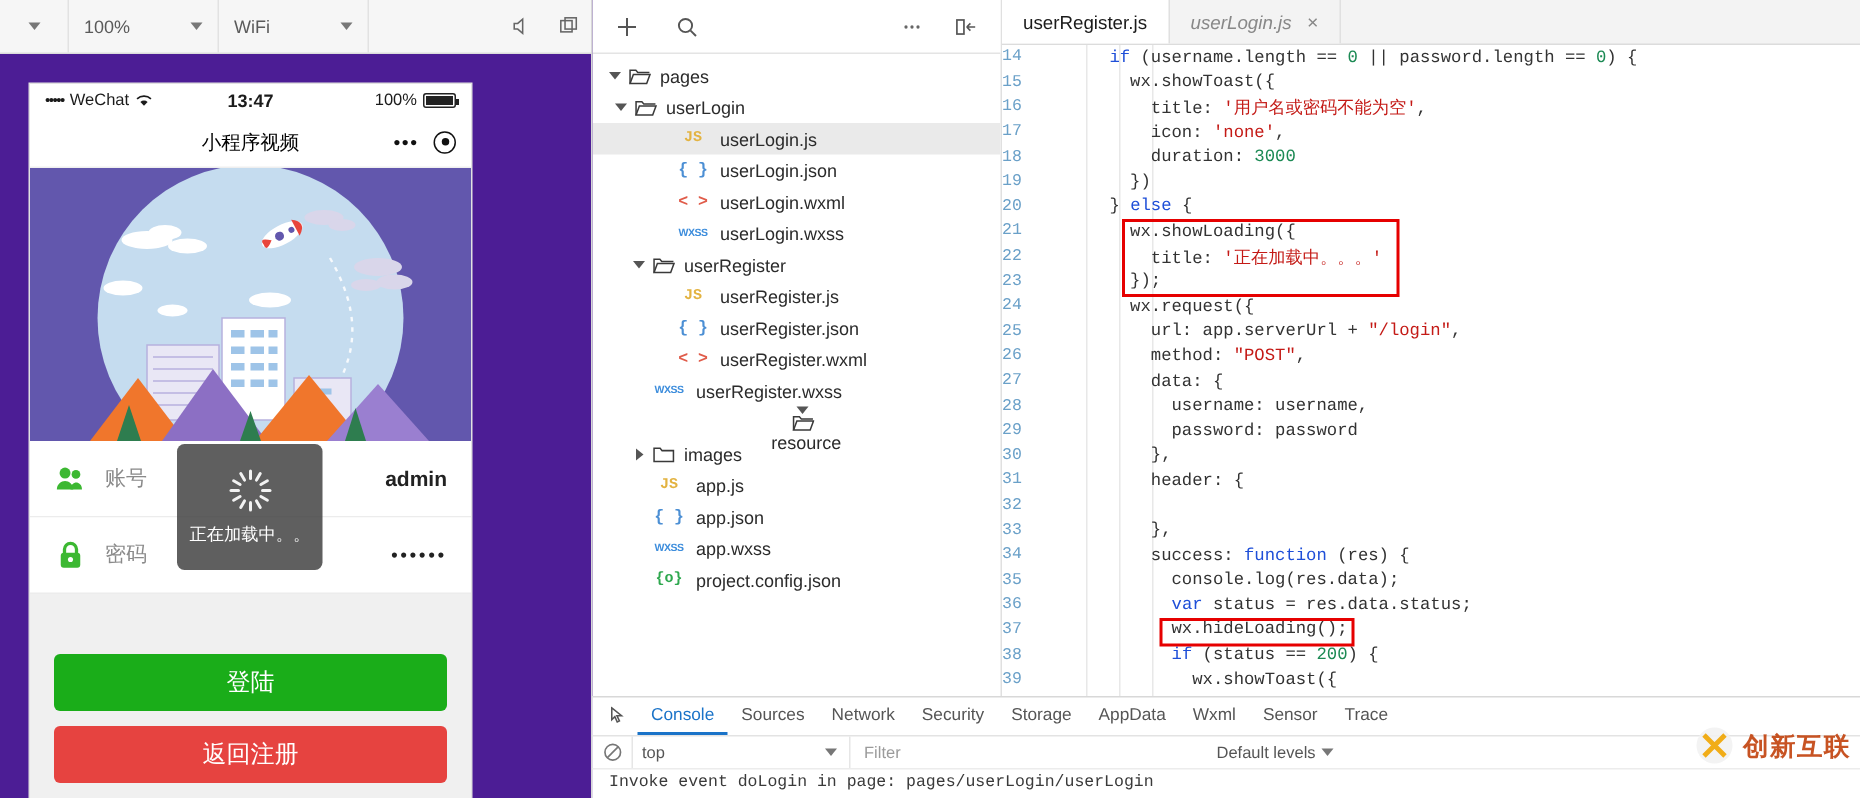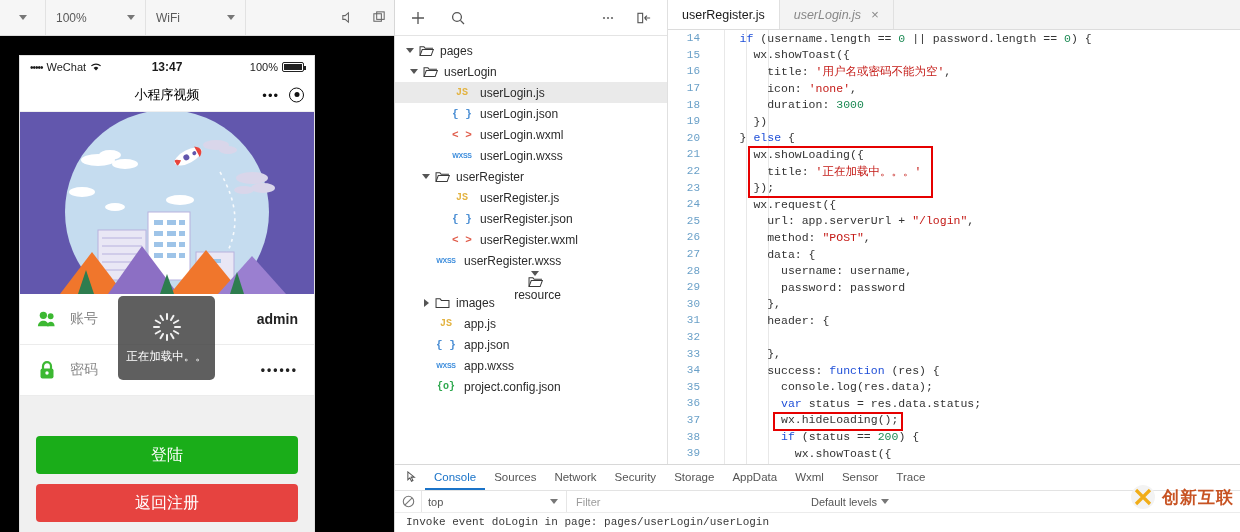--- a/index.html
+++ b/index.html
@@ -6,21 +6,21 @@
   html, body { width: 1240px; height: 532px; overflow: hidden; }
   body {
     font-family: "Liberation Sans", "DejaVu Sans", sans-serif;
     font-size: 12px;
     color: #333;
     background: #ffffff;
   }
   .app { position: relative; width: 1240px; height: 532px; display: flex; }
 
   
-  .sim-col { width: 395px; height: 532px; background: #000000; position: relative; border-right: 1px solid #d7d7d7; }
+  .sim-col { width: 395px; height: 532px; background: #4c1d95; position: relative; border-right: 1px solid #d7d7d7; }
   .sim-toolbar {
     height: 36px; background: #f6f6f6; border-bottom: 1px solid #dcdcdc;
     display: flex; align-items: stretch;
   }
   .tb-cell {
     display: flex; align-items: center; justify-content: center;
     border-right: 1px solid #e2e2e2; position: relative;
     color: #5a5a5a; font-size: 12px;
   }
   .tb-cell.first { width: 46px; }
@@ -115,21 +115,21 @@
   .editor-col { flex: 1; height: 532px; display: flex; flex-direction: column; background: #fff; min-width: 0; }
   .tabstrip { height: 30px; background: #f3f3f3; display: flex; align-items: stretch; border-bottom: 1px solid #dcdcdc; }
   .tab { display: flex; align-items: center; padding: 0 14px; font-size: 12.5px; gap: 10px; border-right: 1px solid #e0e0e0; }
   .tab.active { background: #fff; color: #1a1a1a; }
   .tab.preview { background: #f3f3f3; color: #888; font-style: italic; }
   .tab .x { font-size: 13px; color: #888; line-height: 1; }
 
   .code-area { flex: 1; position: relative; overflow: hidden; background: #fff; }
   .code-scroll { position: absolute; inset: 0; overflow: hidden; }
   .code-line { display: flex; height: 16.6px; align-items: center; font-family: "Liberation Mono", "DejaVu Sans Mono", monospace; font-size: 11.5px; white-space: pre; }
-  .ln { width: 44px; text-align: right; padding-right: 12px; color: #6aa0c8; flex: none; user-select: none; font-size: 11px; }
+  .ln { width: 44px; text-align: left; padding-right: 12px; color: #6aa0c8; flex: none; user-select: none; font-size: 11px; }
   .guide { position: absolute; top: 0; bottom: 0; width: 1px; background: #e8e8e8; }
   .code-text { white-space: pre; }
   .kw { color: #1f4fd8; }
   .str { color: #c41a16; }
   .num { color: #1c8a54; }
   .cmt { color: #1a8f3c; }
   .hl-box { position: absolute; border: 2.5px solid #e60000; pointer-events: none; }
 
   .edit-status { height: 20px; border-top: 1px solid #e2e2e2; background: #fafafa; display: flex; align-items: center; padding: 0 12px; font-size: 11px; color: #555; gap: 22px; }
   .edit-status .right { margin-left: auto; }

